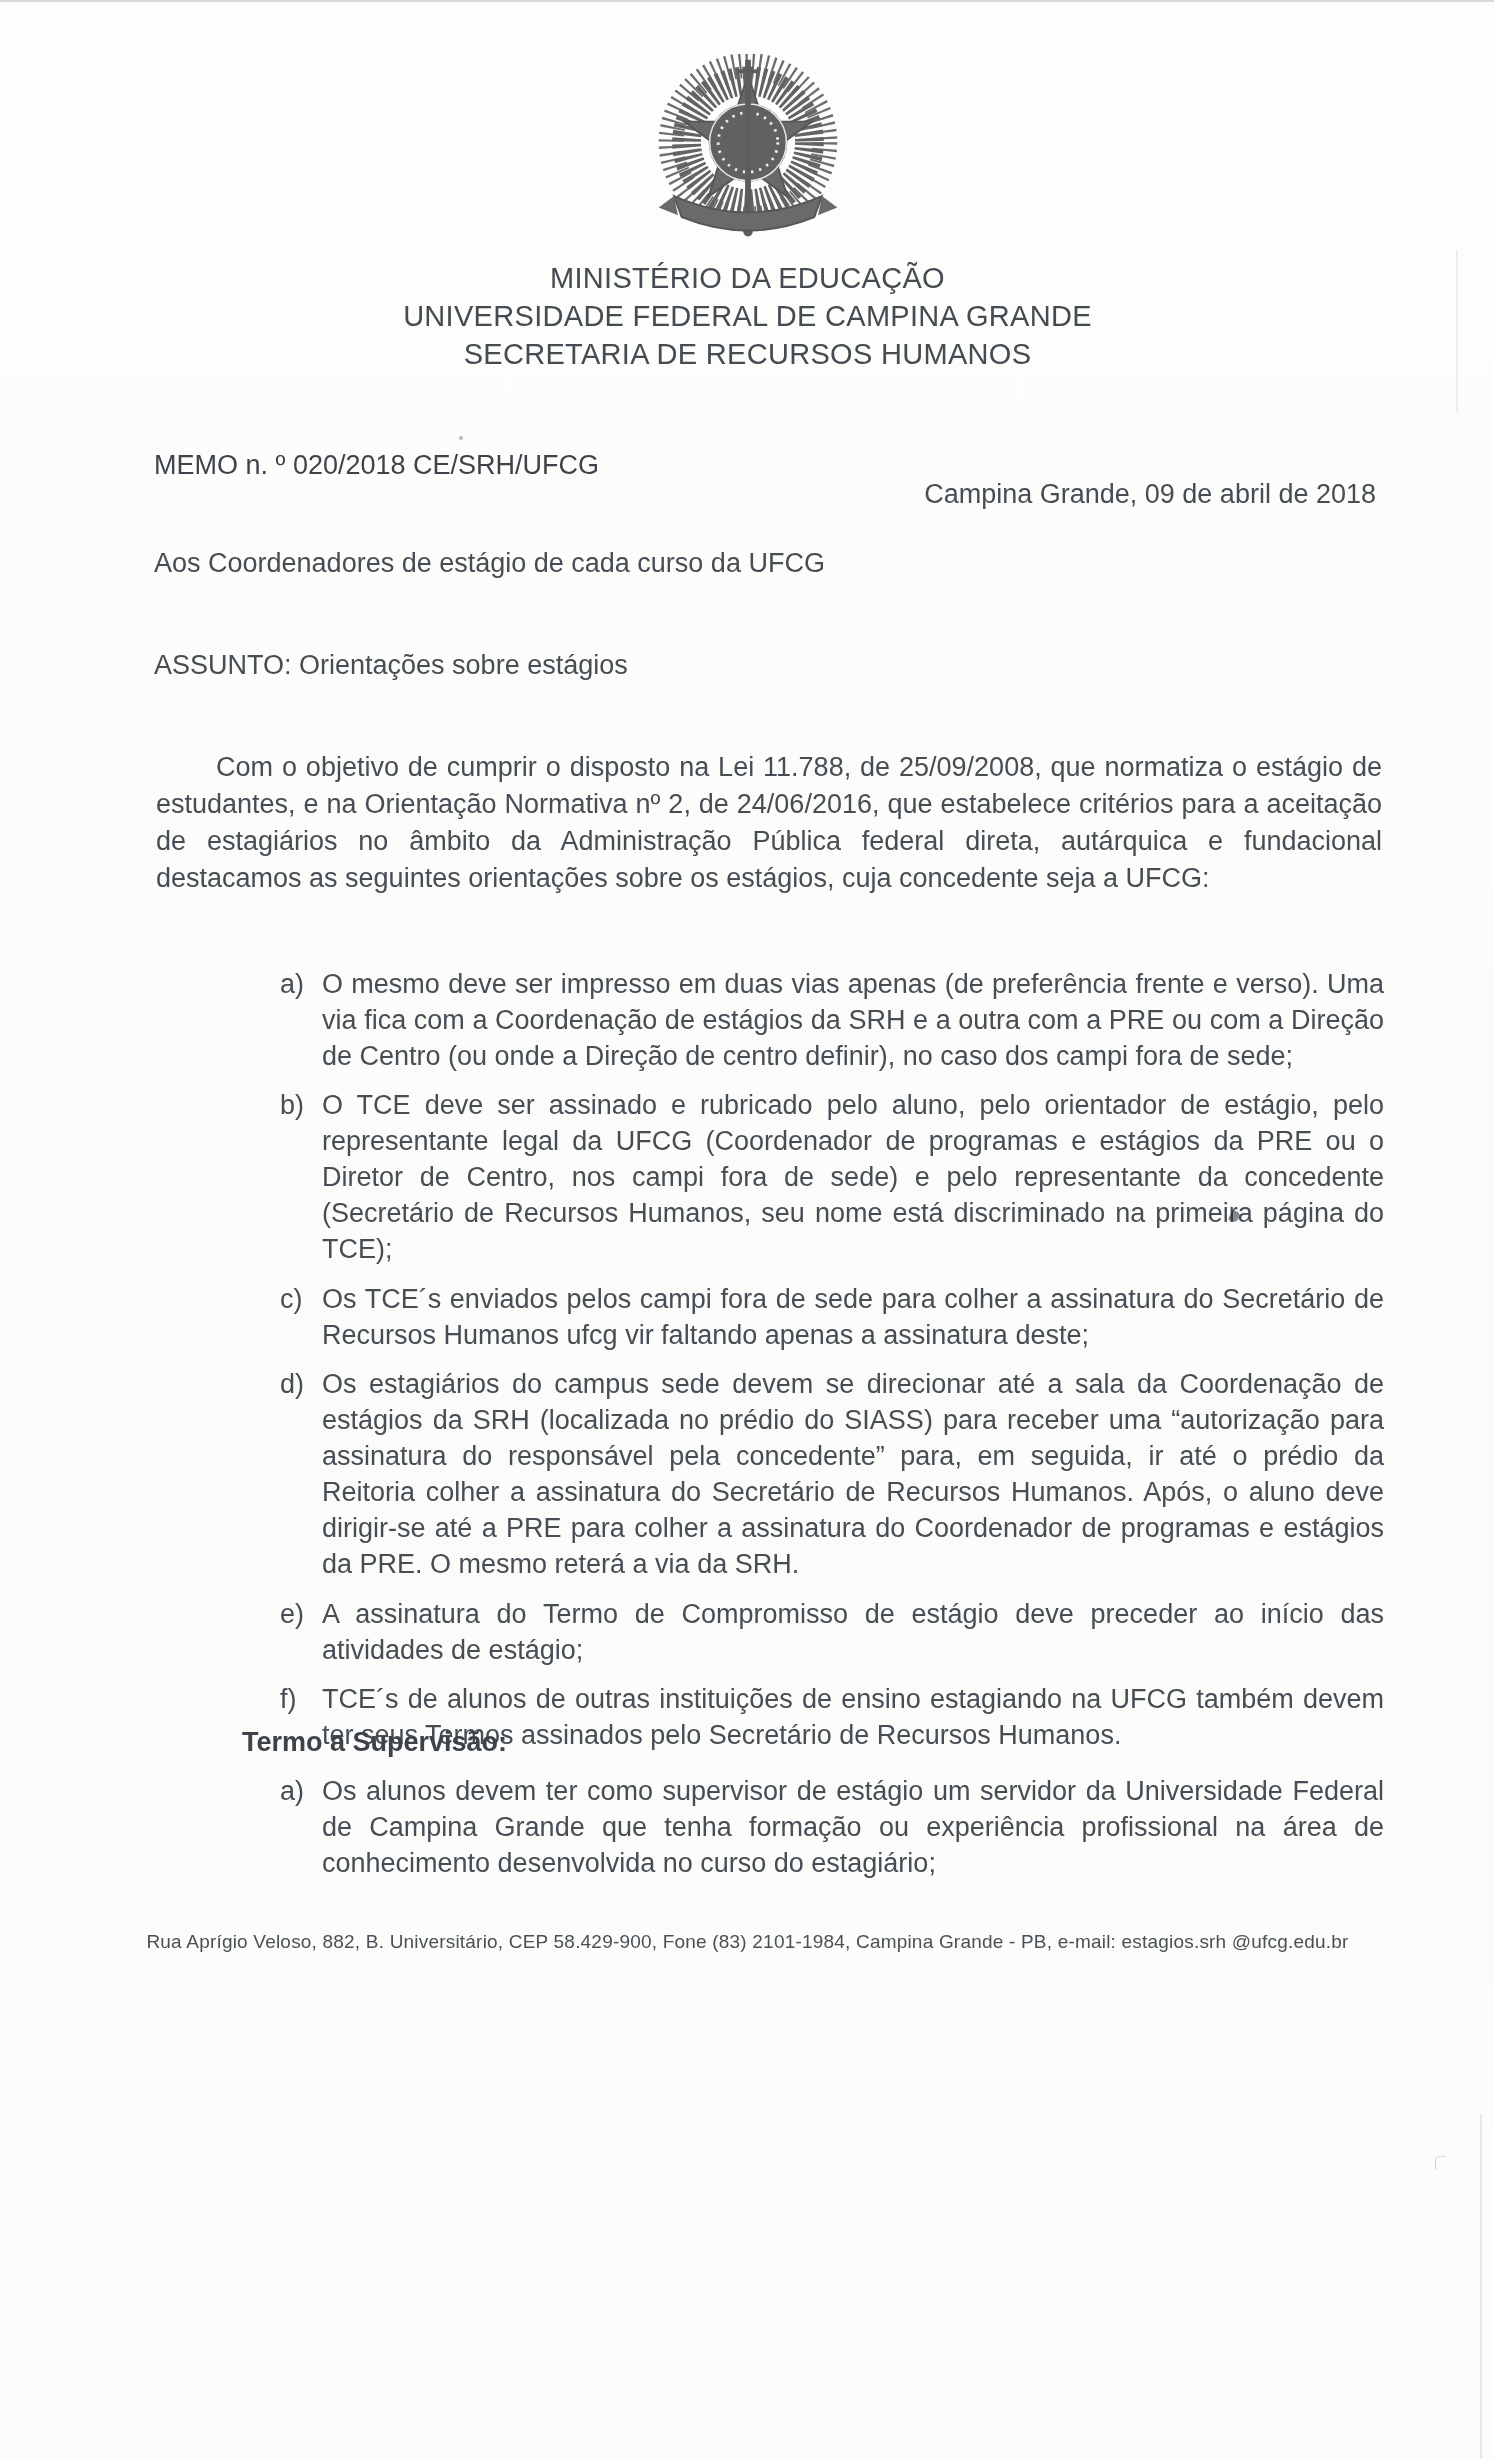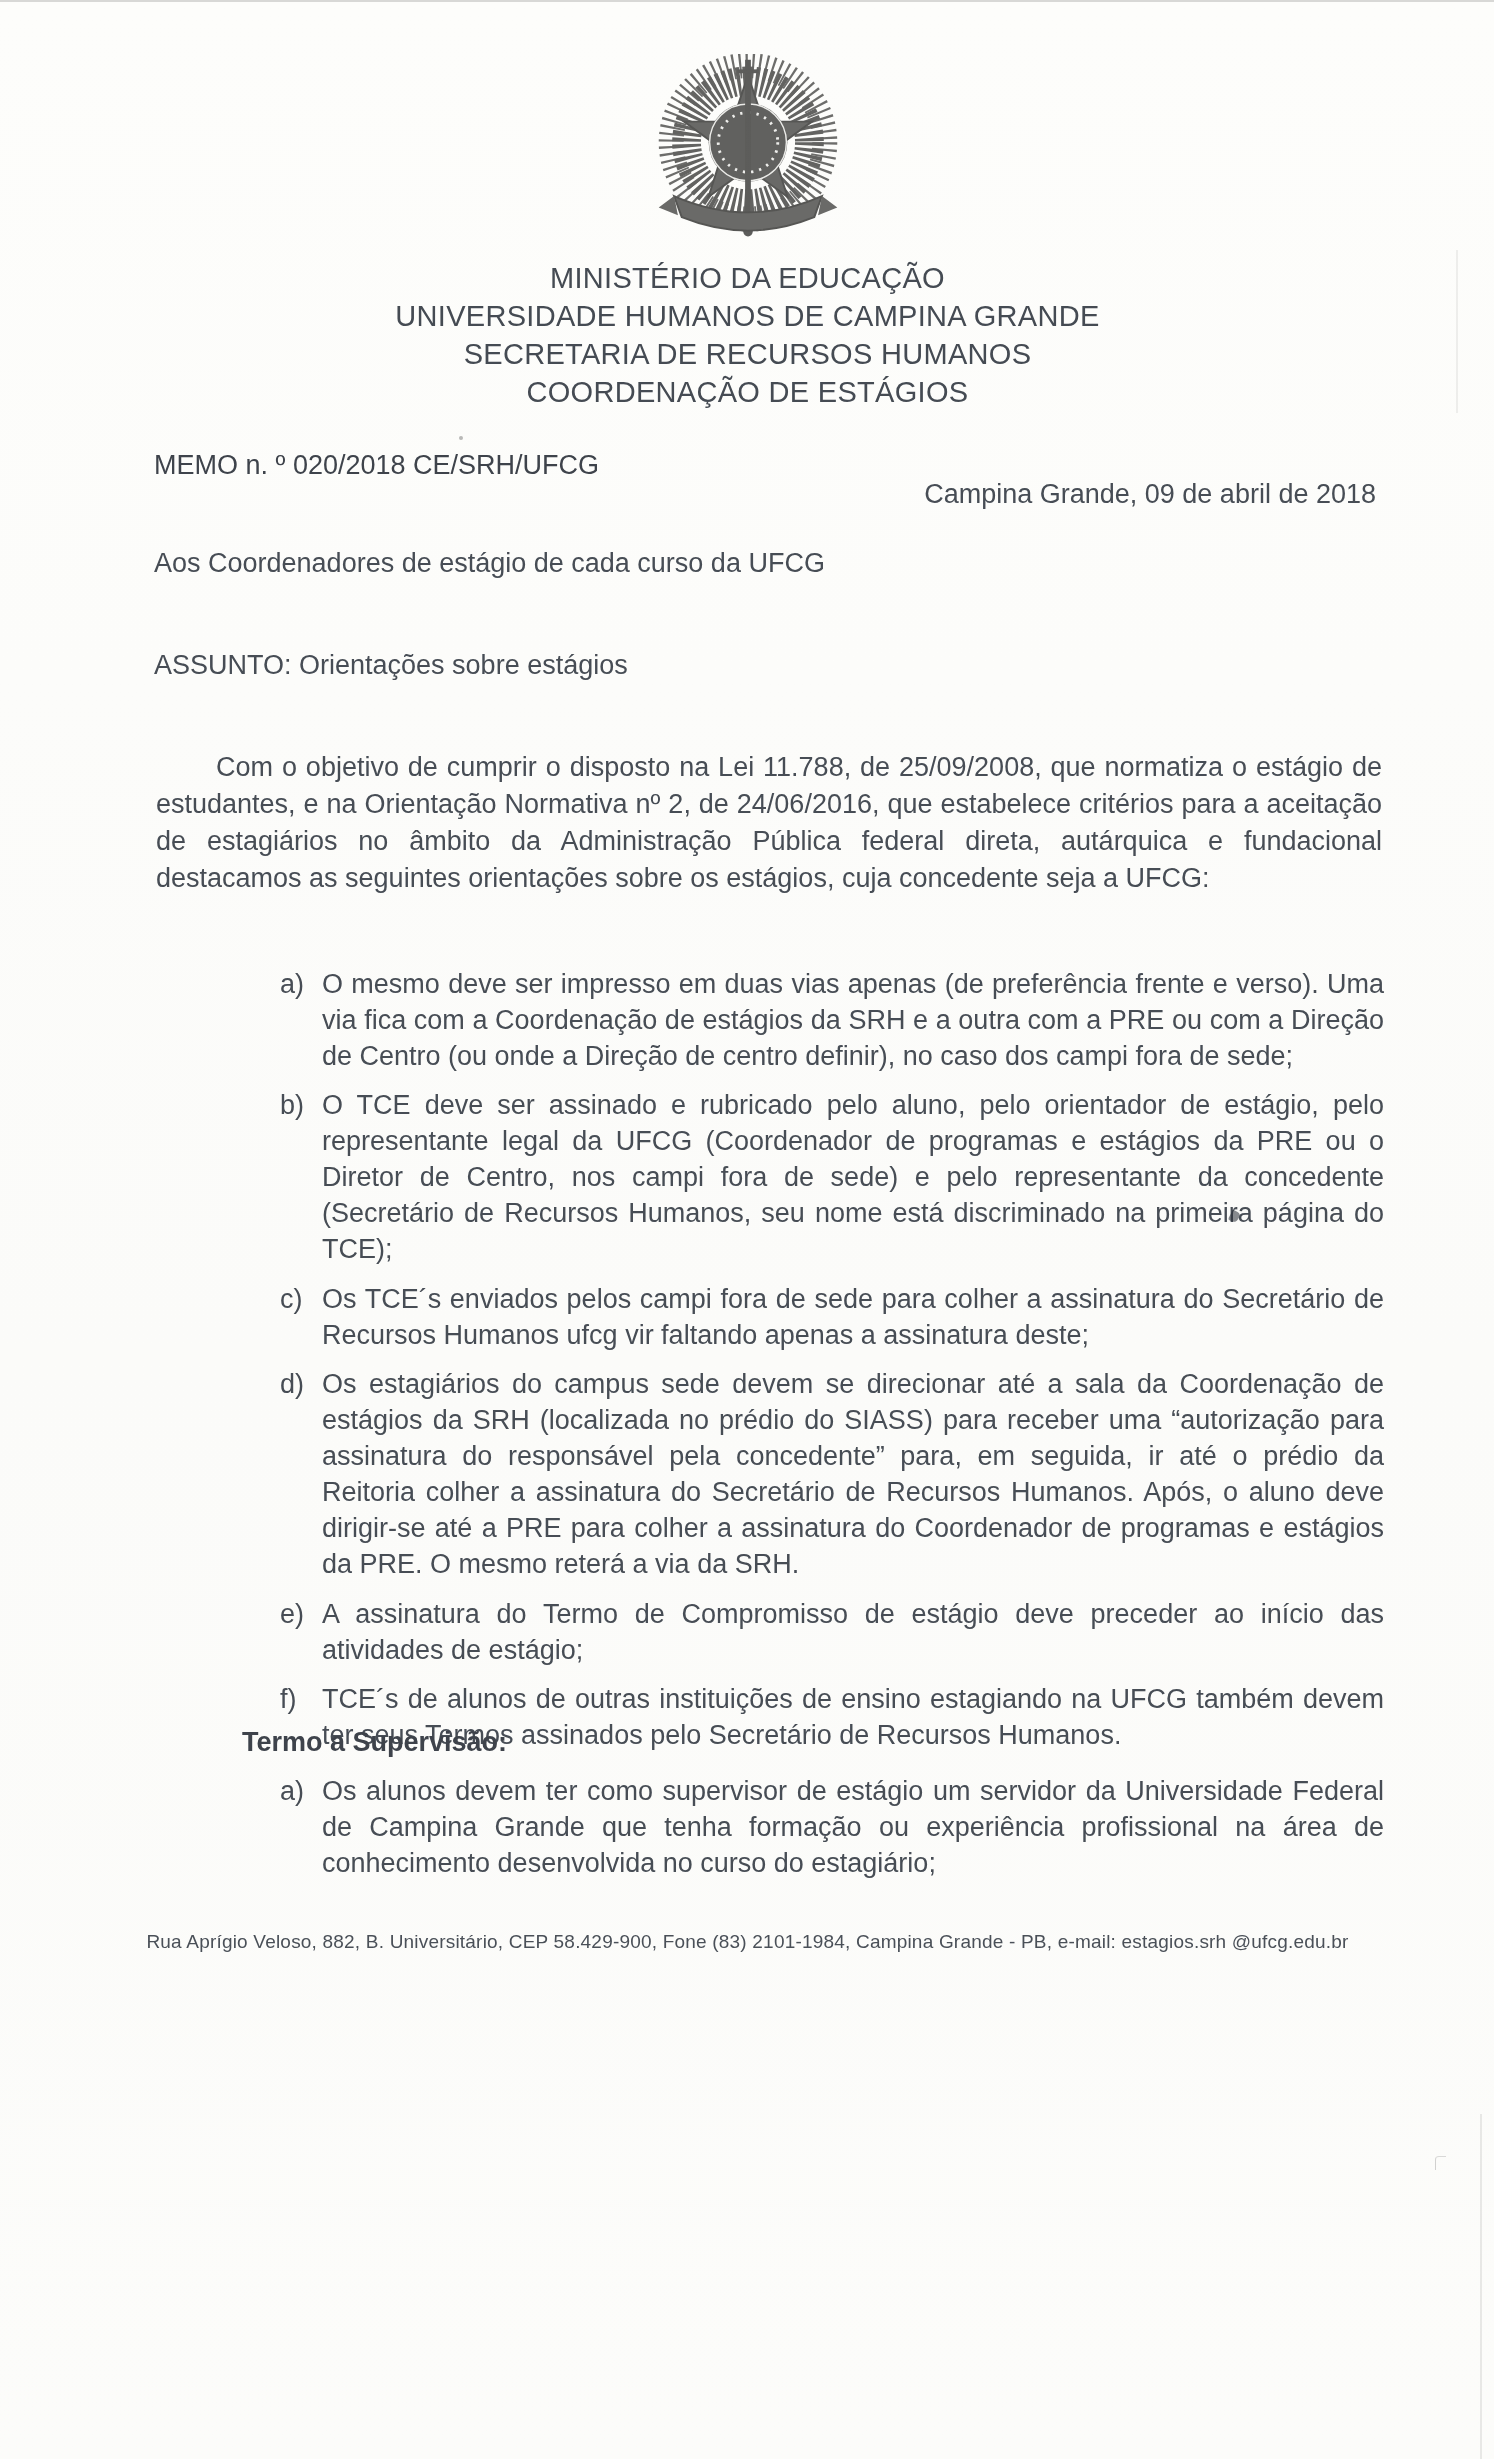--- a/index.html
+++ b/index.html
@@ -95,23 +95,22 @@
     <rect x="92" y="16" width="22" height="4" fill="#474745"></rect>
     <circle cx="103" cy="185" r="5" fill="#474745"></circle>
 
     <path d="M26,148 Q103,182 180,148 L172,170 Q103,198 34,170 Z" fill="#565654" stroke="#3f3f3d" stroke-width="2"></path>
     <path d="M26,148 L10,160 L30,168 Z" fill="#565654"></path>
     <path d="M180,148 L196,160 L176,168 Z" fill="#565654"></path>
   </svg>
 
   <div class="org-header">
     <div>MINISTÉRIO DA EDUCAÇÃO</div>
-    <div>UNIVERSIDADE HUMANOS DE CAMPINA GRANDE</div>
+    <div>UNIVERSIDADE FEDERAL DE CAMPINA GRANDE</div>
     <div>SECRETARIA DE RECURSOS HUMANOS</div>
-    <div>COORDENAÇÃO DE ESTÁGIOS</div>
   </div>
 
   <div class="memo-number">MEMO n. º 020/2018 CE/SRH/UFCG</div>
   <div class="date-line">Campina Grande, 09 de abril de 2018</div>
 
   <div class="addressee">Aos Coordenadores de estágio de cada curso da UFCG</div>
   <div class="subject">ASSUNTO: Orientações sobre estágios</div>
 
   <p class="intro">Com o objetivo de cumprir o disposto na Lei 11.788, de 25/09/2008, que normatiza o estágio de estudantes, e na Orientação Normativa nº 2, de 24/06/2016, que estabelece critérios para a aceitação de estagiários no âmbito da Administração Pública federal direta, autárquica e fundacional destacamos as seguintes orientações sobre os estágios, cuja concedente seja a UFCG:</p>
 

